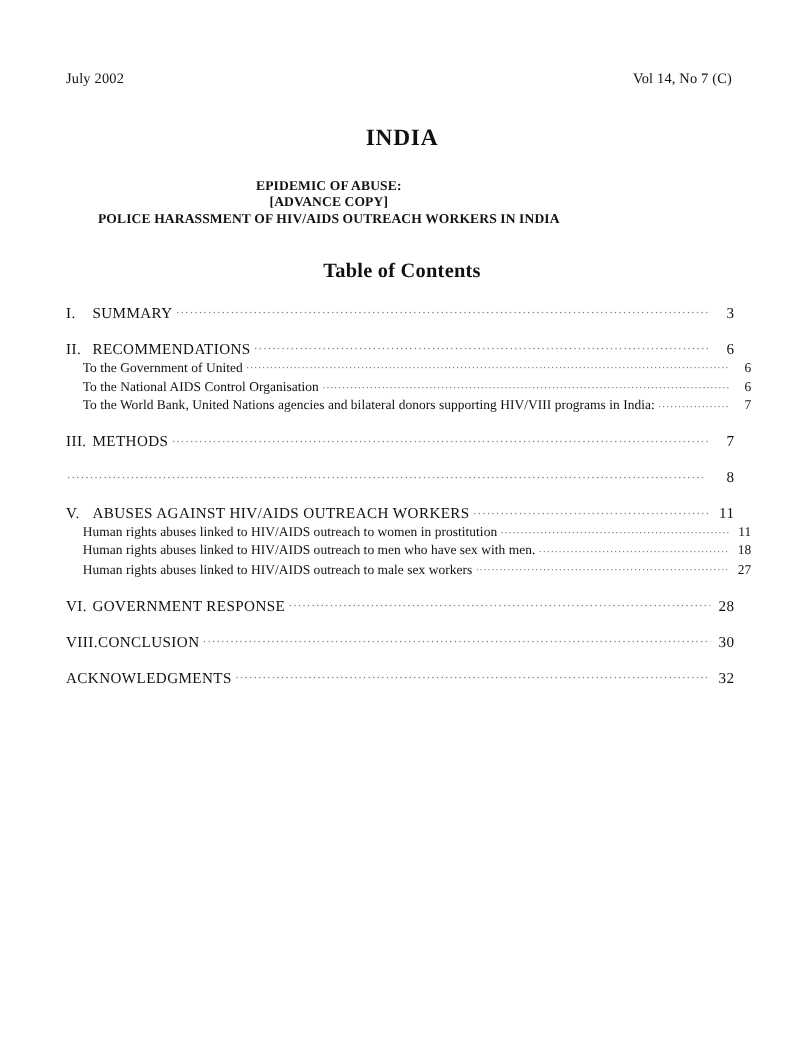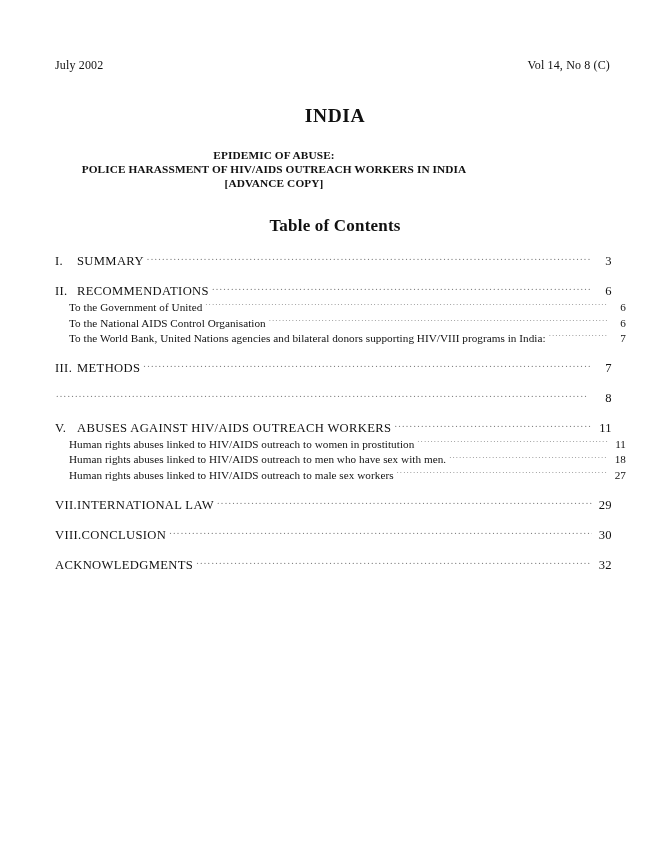--- a/index.html
+++ b/index.html
@@ -76,21 +76,21 @@
     left: 55px;
     width: 557px;
   }
   .toc-group {
     margin-bottom: 13px;
   }
   .toc-group:last-child { margin-bottom: 0; }
 
   .toc-row {
     display: flex;
-    align-items: flex-start;
+    align-items: center;
     width: 100%;
     white-space: nowrap;
   }
   .toc-row .label {
     flex: 0 0 auto;
     padding-right: 2px;
   }
   .toc-row .leader {
     flex: 1 1 auto;
     overflow: hidden;
@@ -136,29 +136,29 @@
   .level2 .pageno { min-width: 16px; }
   .level2 .leader::after { font-size: 9px; }
 </style>
 </head>
 <body>
 
 <div class="page">
 
   <div class="runhead">
     <span>July 2002</span>
-    <span>Vol 14, No 8 (C)</span>
+    <span>Vol 14, No 7 (C)</span>
   </div>
 
   <div class="doc-title">INDIA</div>
 
   <div class="subtitle-block">
     <div>EPIDEMIC OF ABUSE:</div>
+    <div>[ADVANCE COPY]</div>
     <div>POLICE HARASSMENT OF HIV/AIDS OUTREACH WORKERS IN INDIA</div>
-    <div>[ADVANCE COPY]</div>
   </div>
 
   <div class="toc-heading">Table of Contents</div>
 
   <div class="toc">
 
     <div class="toc-group">
       <div class="toc-row level1">
         <span class="label"><span class="num">I.</span><span>SUMMARY</span></span>
         <span class="leader"></span>
@@ -220,28 +220,28 @@
         <span class="leader"></span>
         <span class="pageno">18</span>
       </div>
       <div class="toc-row level2">
         <span class="label">Human rights abuses linked to HIV/AIDS outreach to male sex workers</span>
         <span class="leader"></span>
         <span class="pageno">27</span>
       </div>
     </div>
 
-
-    <div class="toc-group">
-      <div class="toc-row level1">
-        <span class="label"><span class="num">VII.</span><span>INTERNATIONAL LAW</span></span>
-        <span class="leader"></span>
-        <span class="pageno">29</span>
-      </div>
-    </div>
+    <div class="toc-group">
+      <div class="toc-row level1">
+        <span class="label"><span class="num">VI.</span><span>GOVERNMENT RESPONSE</span></span>
+        <span class="leader"></span>
+        <span class="pageno">28</span>
+      </div>
+    </div>
+
 
     <div class="toc-group">
       <div class="toc-row level1">
         <span class="label"><span class="num">VIII.</span><span>CONCLUSION</span></span>
         <span class="leader"></span>
         <span class="pageno">30</span>
       </div>
     </div>
 
     <div class="toc-group">

